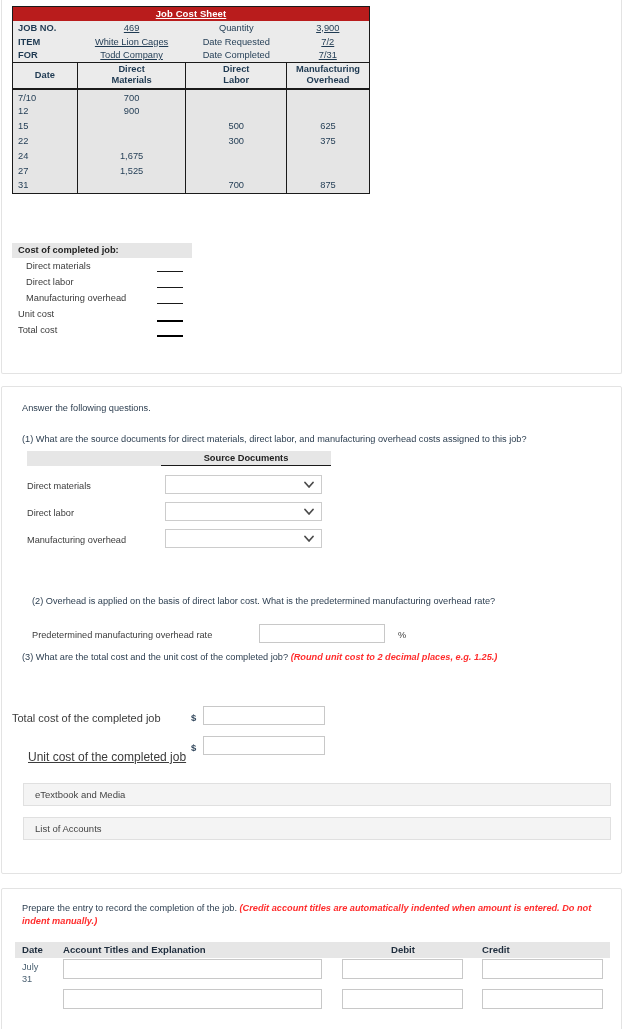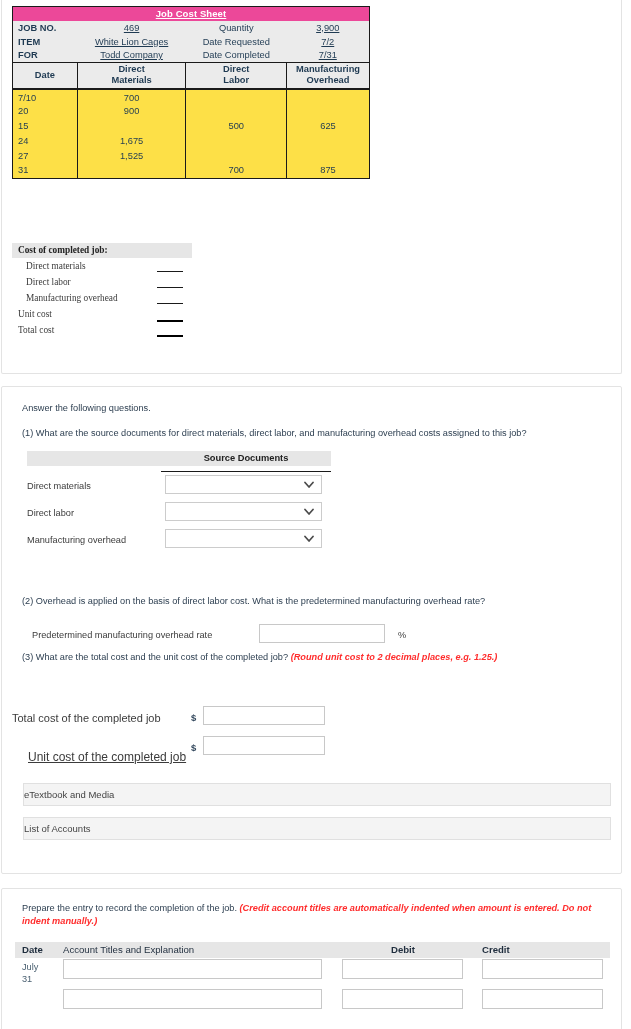--- a/index.html
+++ b/index.html
@@ -35,21 +35,21 @@
     width: 358px;
     border-collapse: collapse;
     font-size: 9.5px;
     color: #1f3a52;
   }
   .jcs td, .jcs th {
     padding: 0;
     vertical-align: middle;
   }
   .jcs-title {
-    background: #ec4899;
+    background: #b91c1c;
     color: #ffffff;
     font-weight: bold;
     font-size: 9.5px;
     text-align: center;
     height: 14px;
     letter-spacing: 0.1px;
   }
   .jcs-title span { text-decoration: underline; }
   .jcs-meta td {
     background: #ebebeb;
@@ -68,39 +68,38 @@
     font-size: 9.3px;
     height: 26px;
     line-height: 11px;
     border-top: 1px solid #1a1a1a;
     border-bottom: 2px solid #1a1a1a;
   }
   .jcs-body td {
     height: 15px;
     font-size: 9.3px;
     text-align: center;
-    background: #fde047;
+    background: #e5e5e5;
   }
   .jcs-body td.date { text-align: left; padding-left: 5px; }
   .jcs-body tr:first-child td { padding-top: 2px; }
   .jcs-body tr:last-child td { padding-bottom: 2px; }
 
   .vline-l { border-left: 1px solid #1a1a1a; }
   .outer-box {
     border: 1px solid #1a1a1a;
   }
 
   
   #costblock {
     position: absolute;
     left: 10px; top: 245px;
     width: 180px;
     font-size: 9.3px;
     color: #3b3b3b;
-    font-family: Liberation Serif, serif;
   }
   .cost-head {
     background: #e6e6e6;
     font-weight: bold;
     font-size: 9.3px;
     color: #222;
     padding: 2px 0 2px 6px;
     height: 15px;
     line-height: 11px;
   }
@@ -155,20 +154,21 @@
     position: absolute;
     left: 21px;
     width: 588px;
     height: 23px;
     background: #f4f4f4;
     border: 1px solid #e0e0e0;
     border-radius: 0;
     font-size: 9.5px;
     color: #444;
     line-height: 21px;
+    padding-left: 11px;
   }
 </style>
 </head>
 <body>
 
 <div class="card" id="card-jobsheet">
 
   <table class="jcs outer-box">
     <tbody>
         <tr>
@@ -217,30 +217,36 @@
 
     </tbody>
       <tbody class="jcs-body">
       <tr>
         <td class="date">7/10</td>
         <td class="vline-l">700</td>
         <td class="vline-l"></td>
         <td class="vline-l"></td>
       </tr>
       <tr>
-        <td class="date">20</td>
+        <td class="date">12</td>
         <td class="vline-l">900</td>
         <td class="vline-l"></td>
         <td class="vline-l"></td>
       </tr>
       <tr>
         <td class="date">15</td>
         <td class="vline-l"></td>
         <td class="vline-l">500</td>
         <td class="vline-l">625</td>
+      </tr>
+      <tr>
+        <td class="date">22</td>
+        <td class="vline-l"></td>
+        <td class="vline-l">300</td>
+        <td class="vline-l">375</td>
       </tr>
       <tr>
         <td class="date">24</td>
         <td class="vline-l">1,675</td>
         <td class="vline-l"></td>
         <td class="vline-l"></td>
       </tr>
       <tr>
         <td class="date">27</td>
         <td class="vline-l">1,525</td>
@@ -279,24 +285,24 @@
       <span>Total cost</span>
       <span class="cost-rule thick" style="top:13px"></span>
     </div>
   </div>
 </div>
 
 <div class="card" id="card-questions">
 
   <div class="q-text" style="left:20px; top:15px; width:560px;">Answer the following questions.</div>
 
-  <div class="q-text" style="left:20px; top:40px; width:585px;">(1) What are the source documents for direct materials, direct labor, and manufacturing overhead costs assigned to this job?</div>
+  <div class="q-text" style="left:20px; top:46px; width:585px;">(1) What are the source documents for direct materials, direct labor, and manufacturing overhead costs assigned to this job?</div>
 
   <div style="position:absolute; left:25px; top:64px; width:304px; height:15px; background:#e6e6e6;">
-    <div style="position:absolute; left:134px; top:0; width:170px; height:21px; line-height:15px; text-align:center; font-weight:bold; font-size:9.3px; color:#222; border-bottom:1.5px solid #1a1a1a;">Source Documents</div>
+    <div style="position:absolute; left:134px; top:0; width:170px; height:15px; line-height:15px; text-align:center; font-weight:bold; font-size:9.3px; color:#222; border-bottom:1.5px solid #1a1a1a;">Source Documents</div>
   </div>
 
   <div style="position:absolute; left:25px; top:94px; font-size:9.2px; color:#3b3b3b;">Direct materials</div>
   <div style="position:absolute; left:163px; top:88px; width:157px; height:19px; background:#fff; border:1px solid #cccccc;">
     <svg style="position:absolute; right:7px; top:5px;" width="10" height="8" viewBox="0 0 10 8">
       <path d="M1 1.5 L5 6 L9 1.5" stroke="#4a4a4a" stroke-width="1.7" fill="none" stroke-linecap="round" stroke-linejoin="round"></path>
     </svg>
   </div>
 
   <div style="position:absolute; left:25px; top:121px; font-size:9.2px; color:#3b3b3b;">Direct labor</div>
@@ -306,21 +312,21 @@
     </svg>
   </div>
 
   <div style="position:absolute; left:25px; top:148px; font-size:9.2px; color:#3b3b3b;">Manufacturing overhead</div>
   <div style="position:absolute; left:163px; top:142px; width:157px; height:19px; background:#fff; border:1px solid #cccccc;">
     <svg style="position:absolute; right:7px; top:5px;" width="10" height="8" viewBox="0 0 10 8">
       <path d="M1 1.5 L5 6 L9 1.5" stroke="#4a4a4a" stroke-width="1.7" fill="none" stroke-linecap="round" stroke-linejoin="round"></path>
     </svg>
   </div>
 
-  <div class="q-text" style="left:20px; top:208px; width:585px;">(2) Overhead is applied on the basis of direct labor cost. What is the predetermined manufacturing overhead rate?</div>
+  <div class="q-text" style="left:30px; top:208px; width:585px;">(2) Overhead is applied on the basis of direct labor cost. What is the predetermined manufacturing overhead rate?</div>
 
   <div style="position:absolute; left:30px; top:243px; font-size:9.2px; color:#3b3b3b;">Predetermined manufacturing overhead rate</div>
   <input class="txt-box" type="text" style="left: 257px; top: 237px; width: 126px; height: 19px; font-size: 9.2px; padding: 0px 4px;" value="">
   <div class="pct" style="left:396px; top:243px;">%</div>
 
   <div class="q-text" style="left:20px; top:264px; width:585px;">
     <span>(3) What are the total cost and the unit cost of the completed job? </span><span class="red-ital">(Round unit cost to 2 decimal places, e.g. 1.25.)</span>
   </div>
 
   <div style="position:absolute; left:10px; top:325px; font-size:11px; color:#3b3b3b;">Total cost of the completed job</div>
@@ -336,21 +342,21 @@
 </div>
 
 <div class="card" id="card-journal">
 
   <div class="q-text" style="left:20px; top:13px; width:588px; line-height:13px;">
     <span>Prepare the entry to record the completion of the job. </span><span class="red-ital">(Credit account titles are automatically indented when amount is entered. Do not indent manually.)</span>
   </div>
 
   <div style="position:absolute; left:13px; top:53px; width:595px; height:16px; background:#e6e6e6;">
     <div style="position:absolute; left:7px; top:0; height:16px; line-height:16px; font-weight:bold; font-size:9.6px; color:#1f2d3d;">Date</div>
-    <div style="position:absolute; left:48px; top:0; height:16px; line-height:16px; font-weight:normal; font-size:9.6px; color:#1f2d3d;">Account Titles and Explanation</div>
+    <div style="position:absolute; left:48px; top:0; height:16px; line-height:16px; font-weight:bold; font-size:9.6px; color:#1f2d3d;">Account Titles and Explanation</div>
     <div style="position:absolute; left:327px; top:0; width:122px; height:16px; line-height:16px; text-align:center; font-weight:bold; font-size:9.6px; color:#1f2d3d;">Debit</div>
     <div style="position:absolute; left:467px; top:0; width:122px; height:16px; line-height:16px; font-weight:bold; font-size:9.6px; color:#1f2d3d;">Credit</div>
   </div>
 
   <div style="position:absolute; left:20px; top:72px; font-size:9.2px; color:#4a6071; line-height:12px;">
     <div>July</div>
     <div>31</div>
   </div>
 
   <input class="txt-box" type="text" style="left: 61px; top: 70px; width: 259px; height: 20px; font-size: 9.2px; padding: 0px 4px;" value="">

